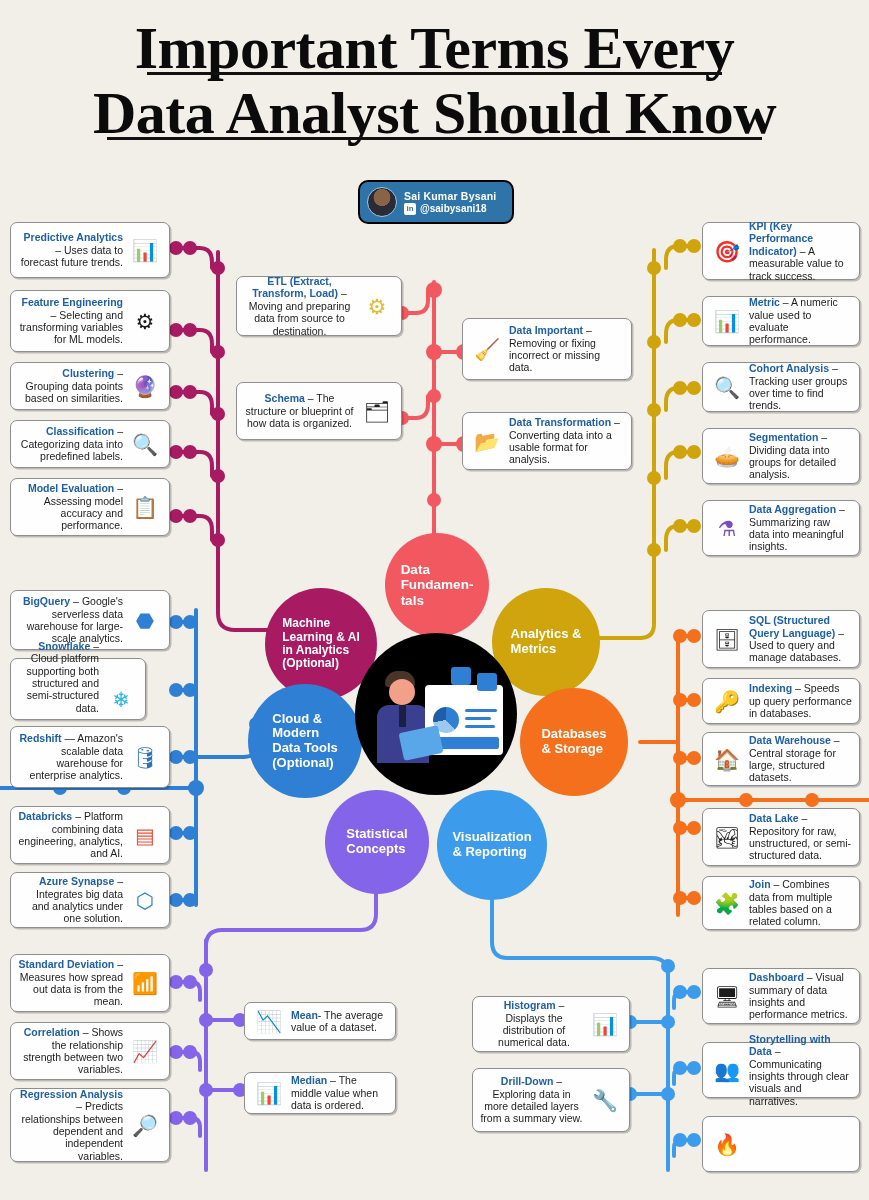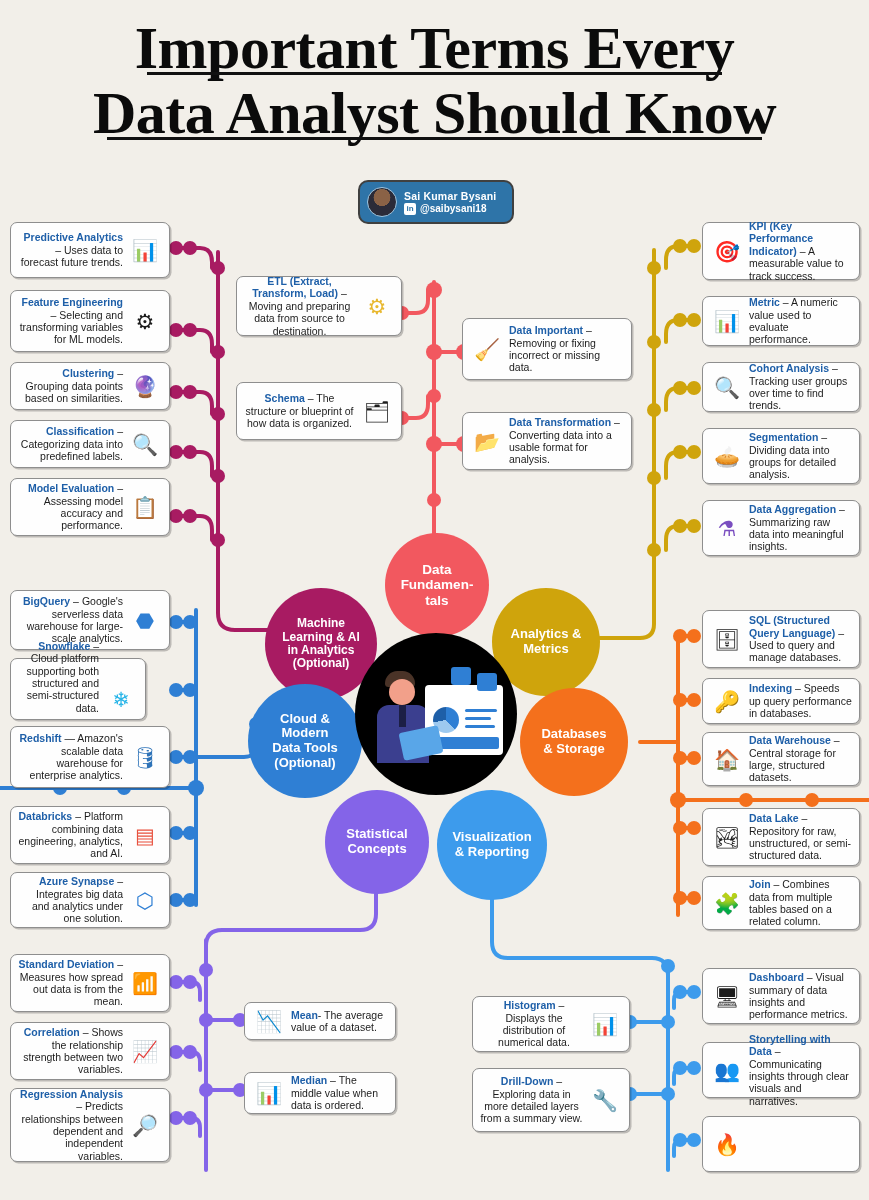--- a/index.html
+++ b/index.html
@@ -26,21 +26,21 @@
   #title-block .tline::after {
     content: ""; position: absolute; left: 2%; right: 2%; bottom: 4px;
     height: 3px; background: #111;
   }
   #t2 { margin-top: 4px; }
 
   
   #author-badge {
     position: absolute; left: 358px; top: 180px;
     width: 156px; height: 44px;
-    background: #2e74a8; border: 2px solid #404040; border-radius: 10px;
+    background: #2e74a8; border: 2px solid #000000; border-radius: 10px;
     display: flex; align-items: center; padding: 0 7px; gap: 7px;
   }
   #author-avatar {
     width: 30px; height: 30px; border-radius: 50%;
     background: radial-gradient(circle at 50% 34%, #8a6246 0 36%, #2b2b38 37% 100%);
     border: 1px solid #9fc4dd; flex: 0 0 auto;
   }
   #author-text { display: flex; flex-direction: column; gap: 1px; }
   #author-name { color: #fff; font-size: 10.5px; font-weight: 700; letter-spacing: .2px; }
   #author-handle-row { display: flex; align-items: center; gap: 4px; }
@@ -48,21 +48,21 @@
     width: 12px; height: 12px; background: #fff; border-radius: 2px;
     color: #2e74a8; font-size: 8px; font-weight: 700; line-height: 12px;
     text-align: center; font-family: "Liberation Sans", sans-serif;
   }
   #author-handle { color: #fff; font-size: 10px; font-weight: 600; }
 
   
   .bubble {
     position: absolute; border-radius: 50%;
     display: flex; align-items: center; justify-content: center;
-    text-align: center; color: #fff; font-weight: 700;
+    color: #fff; font-weight: 700;
     line-height: 1.12; padding: 4px;
   }
   #hub-center {
     position: absolute; left: 355px; top: 633px; width: 162px; height: 162px;
     border-radius: 50%; background: #000; overflow: hidden;
   }
   .hub-art-screen {
     position: absolute; left: 55%; top: 30%; width: 70px; height: 58px;
     background: #fff; border-radius: 4px;
   }

